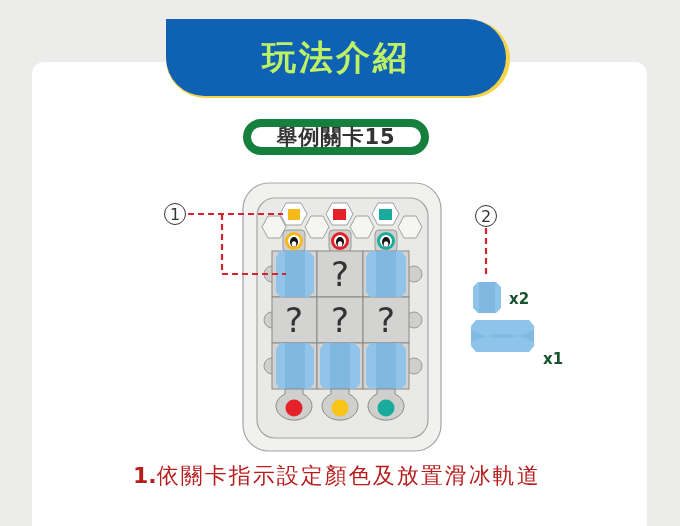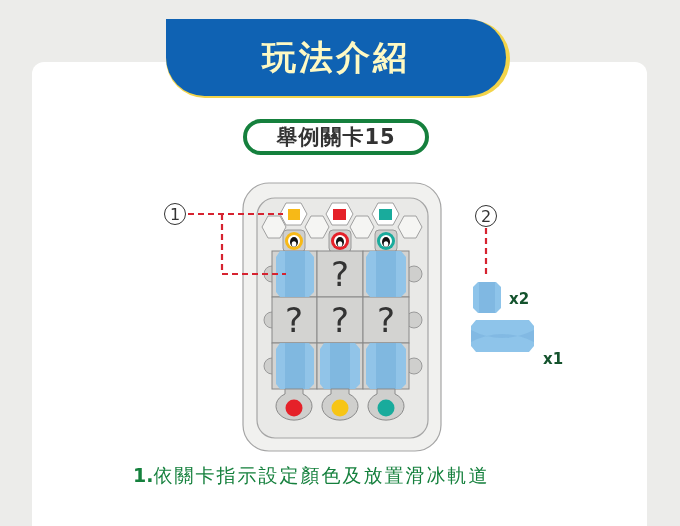--- a/index.html
+++ b/index.html
@@ -1,25 +1,25 @@
 <!DOCTYPE html>
 <html><head>
 <meta charset="utf-8">
 <style>
   html,body{margin:0;padding:0;}
   body{width:680px;height:526px;background:#ececea;position:relative;overflow:hidden;font-family:"DejaVu Sans","Liberation Sans",sans-serif;}
   .card{position:absolute;left:32px;top:62px;width:615px;height:480px;background:#ffffff;border-radius:12px;}
   .title-pill{position:absolute;left:166px;top:20px;width:344px;height:78px;border-radius:0 40px 40px 40px;background:#f3d44a;}
   .title-pill-inner{position:absolute;left:166px;top:19px;width:340px;height:77px;border-radius:0 40px 40px 40px;background:#0f62b3;display:flex;align-items:center;justify-content:center;}
-  .title-text{color:#fef9c3;font-size:34px;font-weight:bold;letter-spacing:3px;}
-  .level-pill{position:absolute;left:243px;top:119px;width:186px;height:36px;border:4px solid #15803d;border-radius:20px;box-sizing:border-box;display:flex;align-items:center;justify-content:center;font-size:21px;font-weight:bold;color:#333;letter-spacing:1px;}
+  .title-text{color:#bef264;font-size:34px;font-weight:bold;letter-spacing:3px;}
+  .level-pill{position:absolute;left:243px;top:119px;width:186px;height:36px;border:8px solid #15803d;border-radius:20px;box-sizing:border-box;display:flex;align-items:center;justify-content:center;font-size:21px;font-weight:bold;color:#333;letter-spacing:1px;}
   .circle-num{position:absolute;width:22px;height:22px;border:1.5px solid #333;border-radius:50%;box-sizing:border-box;font-size:16px;color:#333;display:flex;align-items:center;justify-content:center;background:#fff;}
   .board-svg{position:absolute;left:0;top:0;}
   .count-label{position:absolute;font-size:15px;font-weight:bold;color:#14532d;}
-  .instructions{position:absolute;left:133px;top:462px;font-size:19px;color:#15803d;line-height:27px;letter-spacing:2px;}
+  .instructions{position:absolute;left:133px;top:462px;font-size:22px;color:#b91c1c;line-height:27px;letter-spacing:2px;}
   .instructions .num{font-weight:bold;letter-spacing:0;}
 </style>
 </head>
 <body>
 
 <div class="card"></div>
 
 <div class="title-pill"></div>
 <div class="title-pill-inner">
   <span class="title-text">玩法介紹</span>

